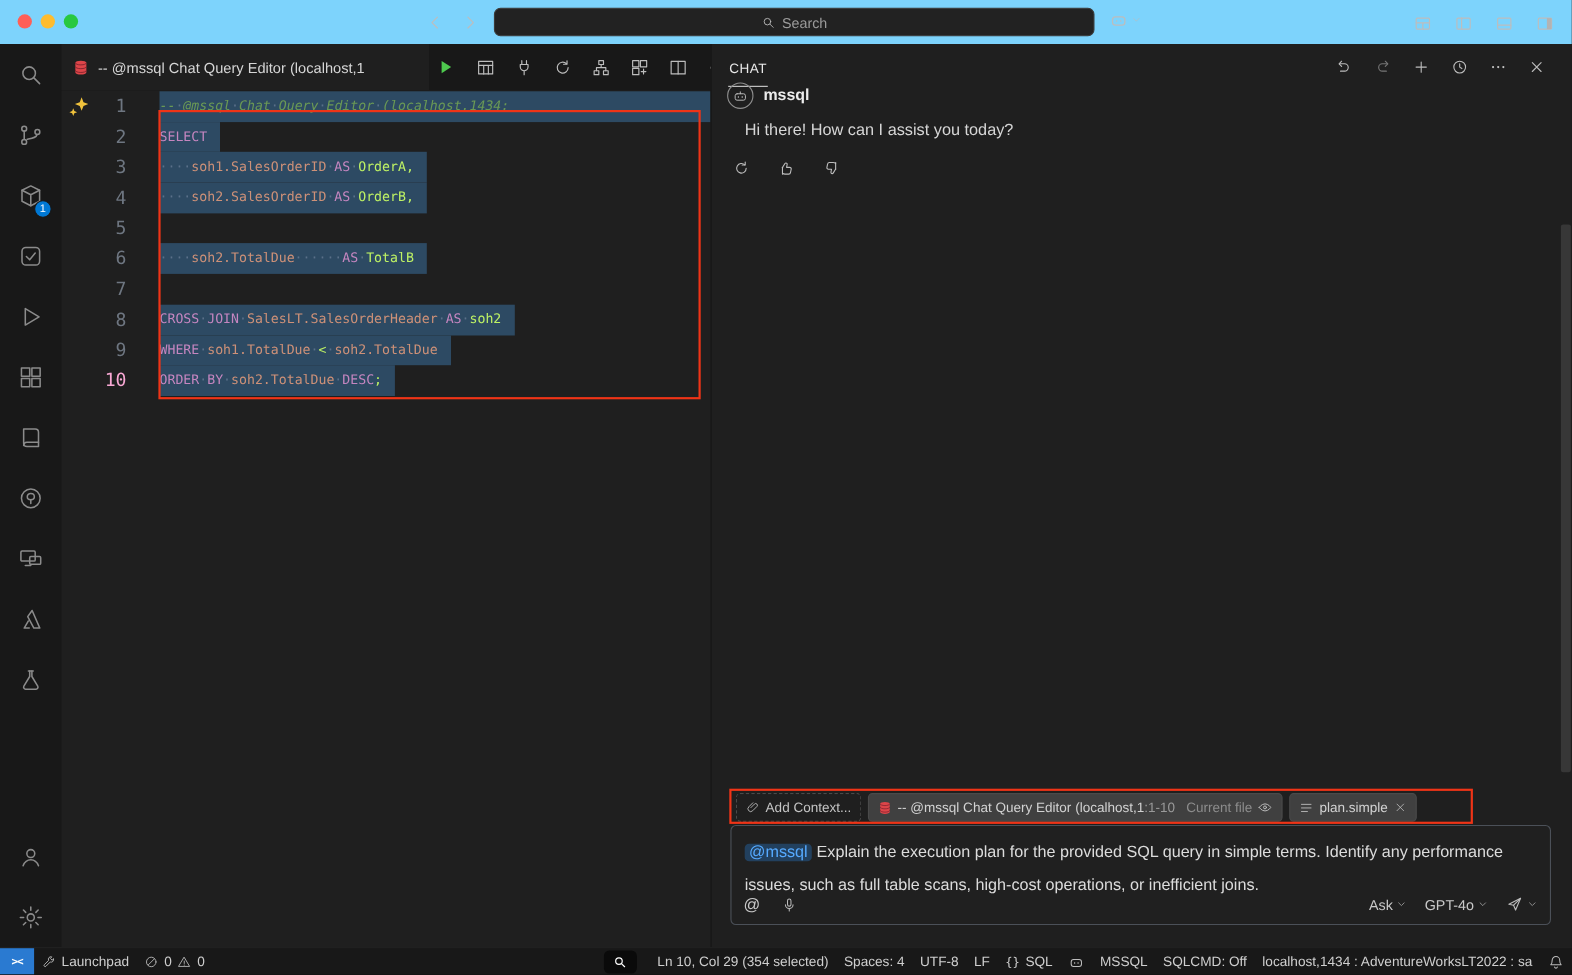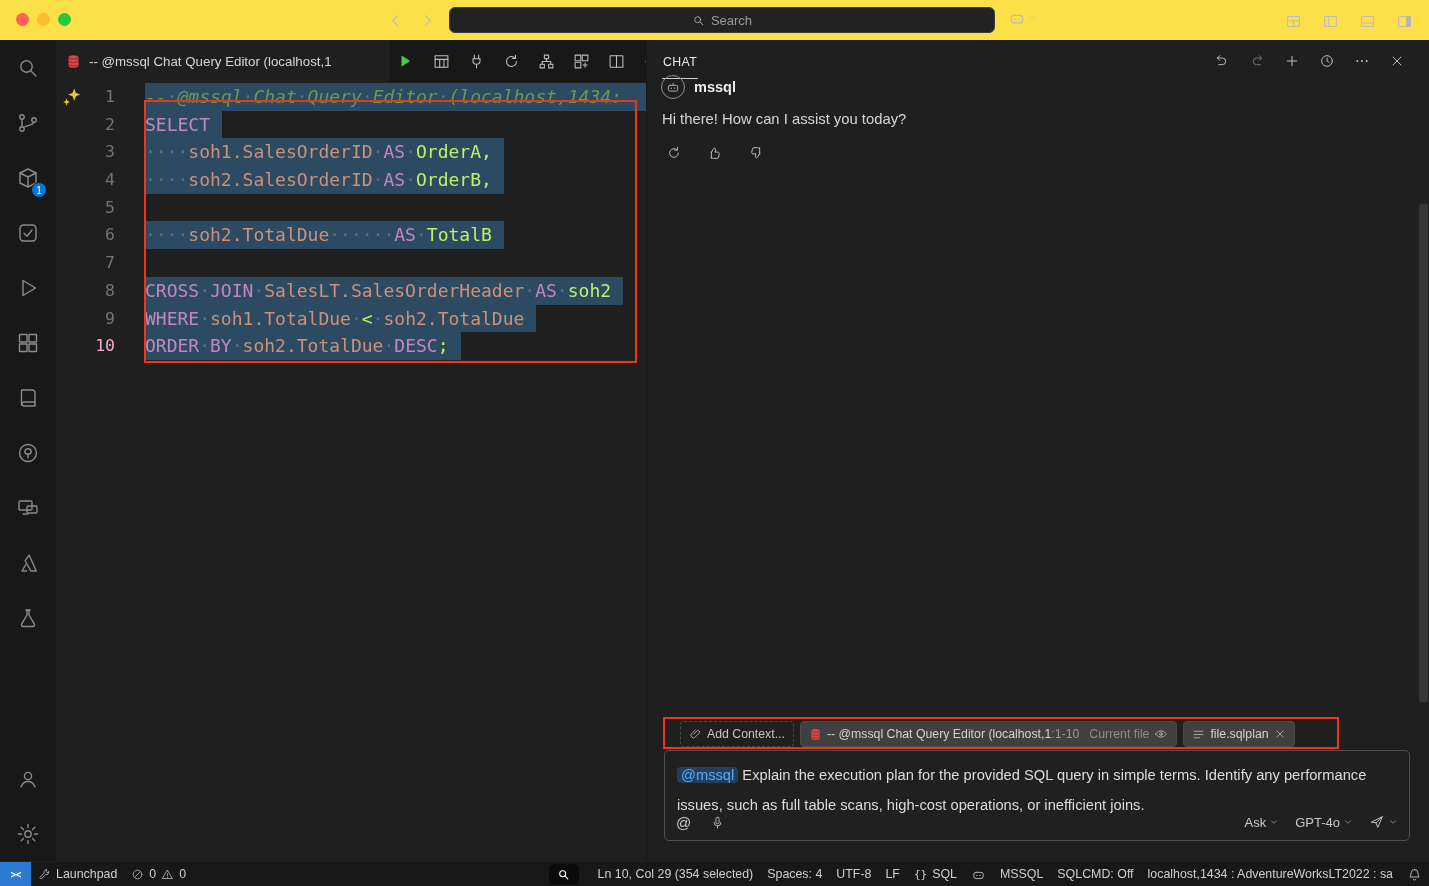--- a/index.html
+++ b/index.html
@@ -1,20 +1,20 @@
 <!DOCTYPE html>
 <html><head>
 <meta charset="utf-8">
 <style>
   *{margin:0;padding:0;box-sizing:border-box}
   html,body{background:#111;font-family:"Liberation Sans",sans-serif;-webkit-font-smoothing:antialiased}
   .window{position:relative;width:1429px;height:886px;background:#1f1f1f;overflow:hidden;color:#ccc}
 
   
-  .titlebar{position:absolute;top:0;left:0;right:0;height:40px;background:#fde047}
+  .titlebar{position:absolute;top:0;left:0;right:0;height:40px;background:#7dd3fc}
   .traffic{position:absolute;left:16px;top:13px;display:flex;gap:8px}
   .tl{width:13px;height:13px;border-radius:50%}
   .tl.red{background:#ff5f57}.tl.yel{background:#febc2e}.tl.grn{background:#28c840}
   .nav-arrows{position:absolute;left:383px;top:8px;display:flex;gap:8px}
   .icon-btn{width:24px;height:24px;display:flex;align-items:center;justify-content:center}
   .searchbox{position:absolute;left:449px;top:7px;width:546px;height:26px;background:#222;border:1px solid #3b3b3b;border-radius:6px;display:flex;align-items:center;justify-content:center;gap:6px;color:#9b9b9b;font-size:13px}
   .copilot-menu{position:absolute;left:1008px;top:9px;display:flex;align-items:center;gap:2px;color:#bdbdbd}
   .tb-right{position:absolute;right:13px;top:9px;display:flex;gap:13px;align-items:center}
 
   
@@ -27,41 +27,41 @@
 
   
   .editor-pane{position:absolute;left:56px;top:0;width:590px;bottom:0;background:#1f1f1f}
   .tabbar{position:absolute;left:0;top:0;right:0;height:42px;background:#181818}
   .tab{position:absolute;left:0;top:0;width:334px;height:42px;background:#1f1f1f;display:flex;align-items:center;gap:8px;padding:0 10px;font-size:13.3px;color:#d6d6d6;white-space:nowrap;overflow:hidden}
   .ed-actions{position:absolute;left:338px;top:0;height:42px;display:flex;align-items:center;gap:11px;color:#bdbdbd}
   .codearea{position:absolute;left:0;top:42px;right:0;bottom:0;padding-top:1px;font-family:"DejaVu Sans Mono",monospace}
   .cl{display:flex;height:27.7px;line-height:27.7px}
   .gut{width:59px;text-align:right;color:#6e7681;font-size:16.5px;flex:none}
   .gut.act{color:#f9a8d4}
-  .cbody{margin-left:30px;flex:1;font-size:18px;white-space:pre}
+  .cbody{margin-left:30px;flex:1;font-size:12px;white-space:pre}
   .sel{background:#2d4a63;display:inline-block;padding-right:12px}
   .sel.full{display:block;padding-right:0}
   .ws{color:#5a7089}
   .tk-kw{color:#c586c0}
   .tk-id{color:#ce9178}
   .tk-pl{color:#bef264}
   .tk-cm{color:#6a9955;font-style:italic}
   .sparkle{position:absolute;left:6px;top:5px}
 
   
   .chat-pane{position:absolute;left:646px;top:0;right:0;bottom:0;background:#1f1f1f;border-left:1px solid #161616}
   .chat-header{position:absolute;top:0;left:0;right:0;height:42px;display:flex;align-items:center;padding:0 20px 0 15px}
   .chat-title{font-size:12.3px;letter-spacing:.4px;color:#e8e8e8;border-bottom:1.5px solid #d0d0d0;padding:12px 1px 9px}
   .chat-hicons{margin-left:auto;display:flex;gap:11px;color:#c6c6c6;align-items:center}
   .msg-head{position:absolute;left:14px;top:35px;display:flex;align-items:center;gap:9px}
   .avatar{width:24px;height:24px;border:1px solid #8f8f8f;border-radius:50%;display:flex;align-items:center;justify-content:center;color:#cfcfcf}
   .msg-author{font-weight:bold;font-size:14.5px;color:#ececec}
-  .msg-text{position:absolute;left:15px;top:71px;font-size:14.8px;color:#d6d6d6}
+  .msg-text{position:absolute;left:30px;top:71px;font-size:14.8px;color:#d6d6d6}
   .msg-actions{position:absolute;left:15px;top:101px;display:flex;gap:17px;color:#c6c6c6}
-  .chips-row{position:absolute;left:33px;top:681px;display:flex;gap:6px;align-items:center}
+  .chips-row{position:absolute;left:22px;top:681px;display:flex;gap:6px;align-items:center}
   .chip{height:26px;display:flex;align-items:center;gap:5px;padding:0 8px;border:1px solid #4a4a4a;border-radius:4px;font-size:12.3px;color:#d2d2d2;background:#404040;white-space:nowrap;cursor:pointer}
   .chip.dashed{border-style:dashed;background:transparent;color:#c4c4c4}
   .chip .rng{color:#9a9a9a}
   .chip .dim{color:#8c8c8c;margin-left:5px}
   .input-box{position:absolute;left:17px;right:19px;top:710px;height:91px;border:1px solid #4b5058;border-radius:5px;background:#202020;padding:9px 12px 38px}
   .input-text{font-size:14.7px;line-height:30px;color:#dcdcdc}
   .mention{color:#56aaff;background:#22405e;border-radius:4px;padding:0 4px}
   .input-toolbar{position:absolute;left:11px;right:11px;bottom:6px;display:flex;align-items:center;gap:14px;color:#c9c9c9}
   .it-right{margin-left:auto;display:flex;align-items:center;gap:16px;font-size:13px}
   .dd{display:flex;align-items:center;gap:3px;cursor:pointer}
@@ -452,21 +452,21 @@
           <span class="dim">Current file</span>
           <svg width="14" height="14" viewBox="0 0 24 24" class="s-ic">
               <path d="M3 12s3.5-5.5 9-5.5S21 12 21 12s-3.5 5.5-9 5.5S3 12 3 12z"></path>
               <circle cx="12" cy="12" r="2.3"></circle>
             </svg>
         </div>
         <div class="chip">
           <svg width="13" height="13" viewBox="0 0 24 24" class="s-ic">
               <path d="M4 6h16M4 12h16M4 18h10"></path>
             </svg>
-          <span>file.sqlplan</span>
+          <span>plan.simple</span>
           <svg width="12" height="12" viewBox="0 0 24 24" class="s-ic">
               <path d="M6 6l12 12M18 6L6 18"></path>
             </svg>
         </div>
       </div>
       <div class="red-box rb-chips"></div>
 
       <div class="input-box">
         <div class="input-text"><span class="mention">@mssql</span><span> Explain the execution plan for the provided SQL query in simple terms. Identify any performance issues, such as full table scans, high-cost operations, or inefficient joins.</span></div>
         <div class="input-toolbar">

